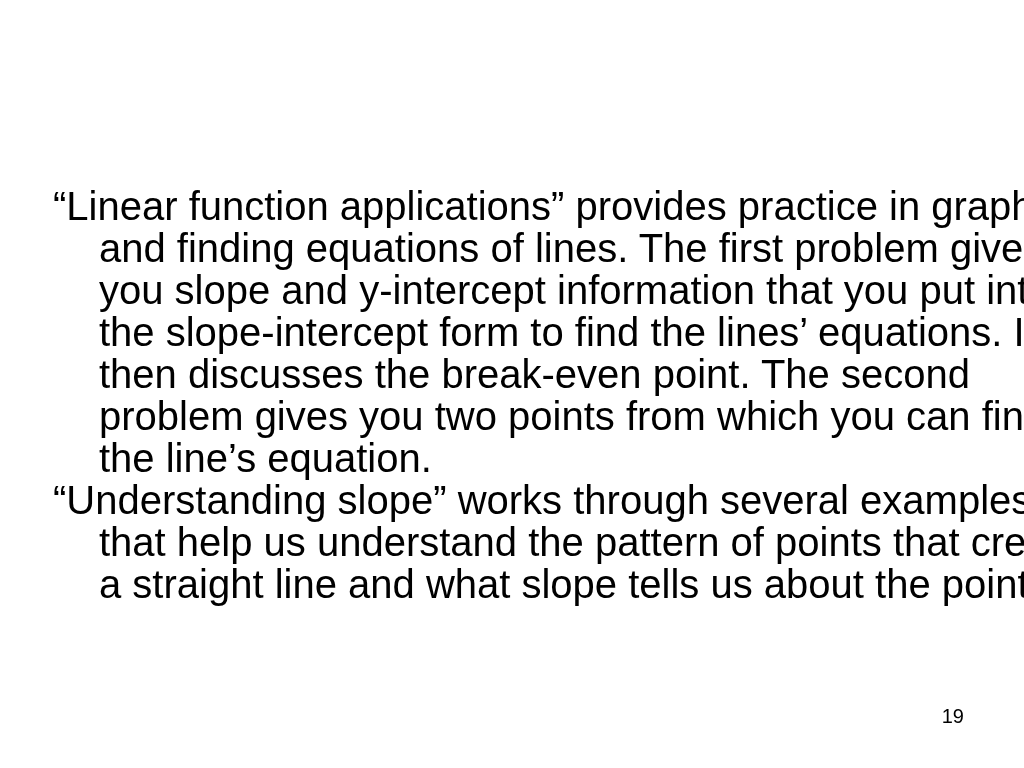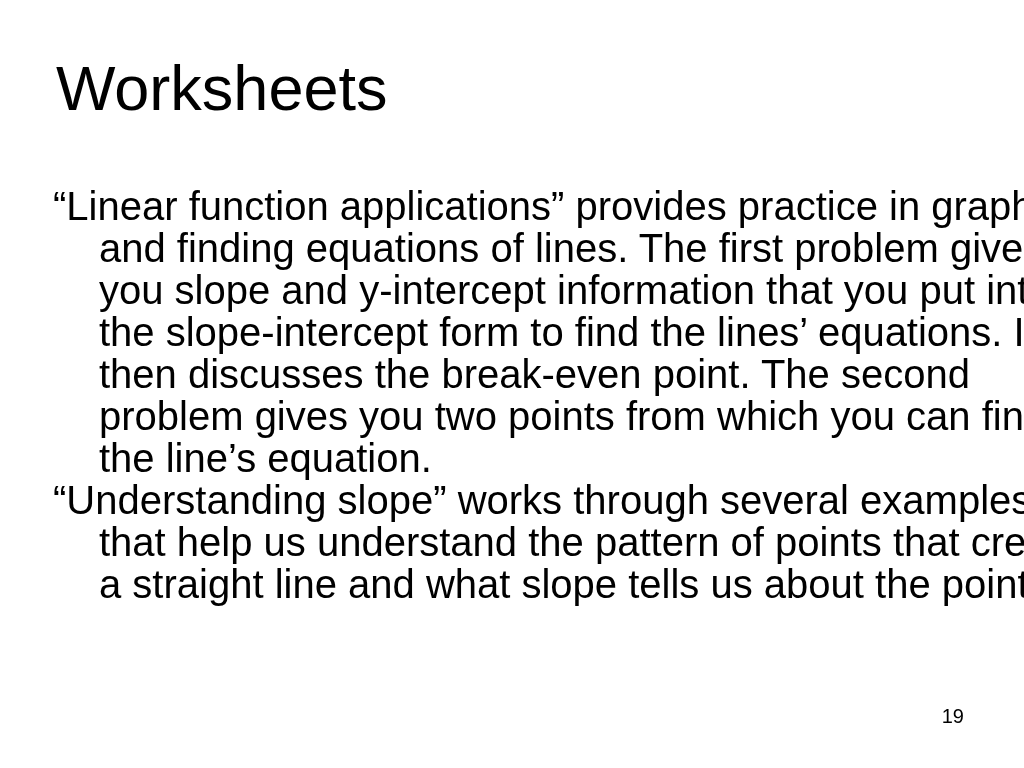--- a/index.html
+++ b/index.html
@@ -50,21 +50,20 @@
     top: 704px;
     font-size: 20px;
     line-height: 24px;
     text-align: left;
   }
 </style>
 </head>
 <body>
 
 <div class="slide">
-  <h1 class="title">Worksheets</h1>
 
   <div class="body-text">
     <p class="para">“Linear function applications” provides practice in graphing
 and finding equations of lines. The first problem gives
 you slope and y-intercept information that you put into
 the slope-intercept form to find the lines’ equations. It
 then discusses the break-even point. The second
 problem gives you two points from which you can find
 the line’s equation.</p>
     <p class="para">“Understanding slope” works through several examples

